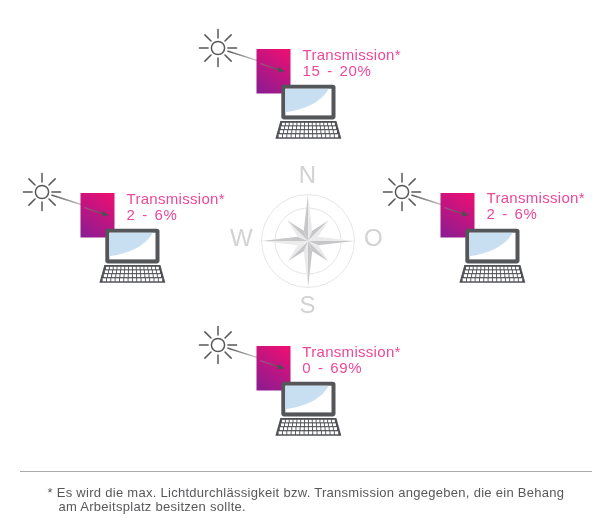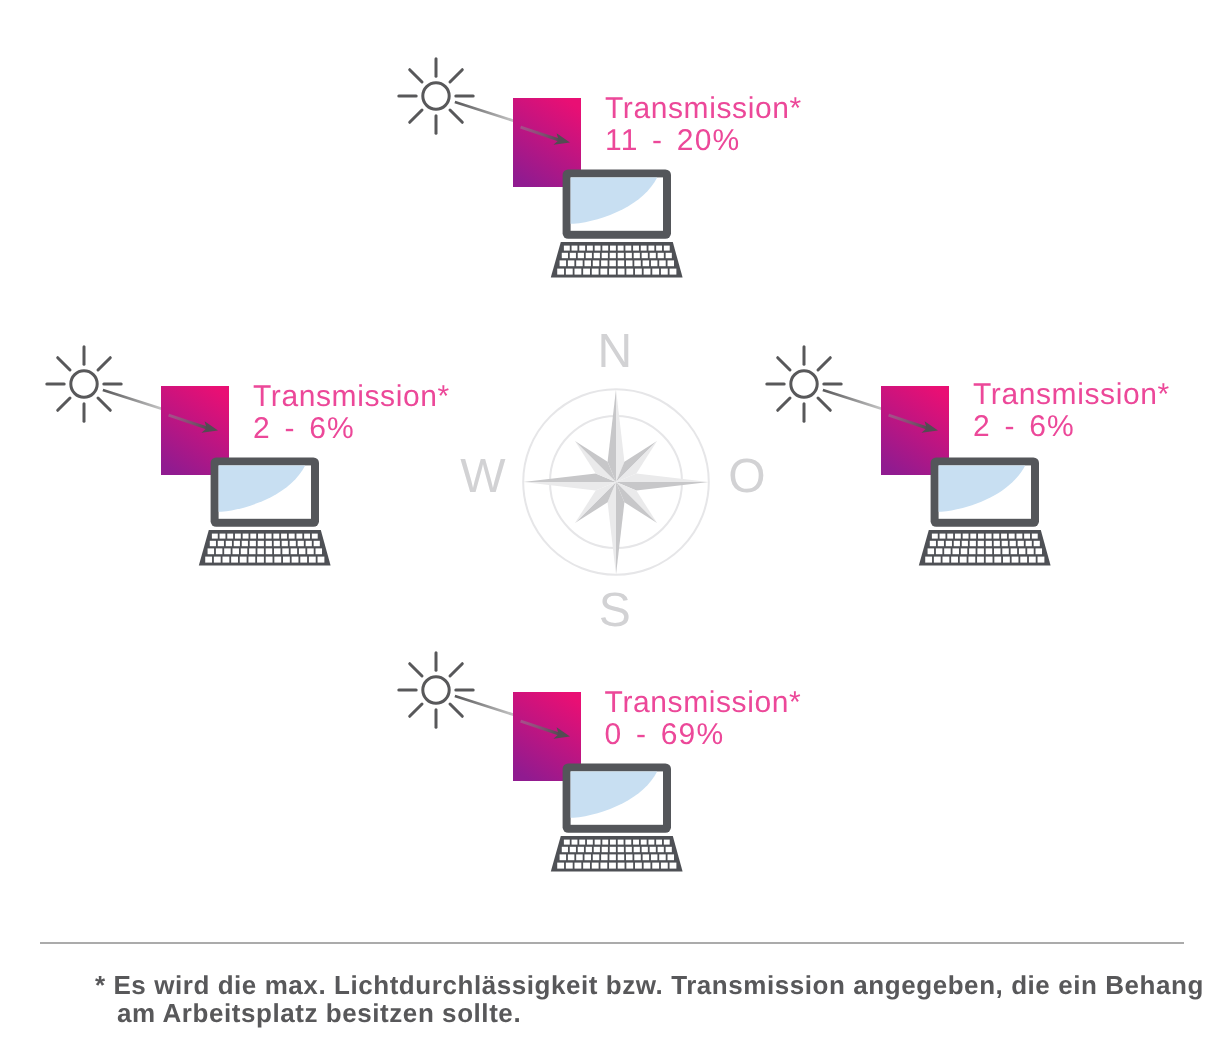--- a/index.html
+++ b/index.html
@@ -1,17 +1,17 @@
 <!DOCTYPE html>
 <html><head><meta charset="utf-8"><style>
 html,body{margin:0;padding:0;background:#ffffff;}
 body{width:613px;height:528px;position:relative;overflow:hidden;font-family:"Liberation Sans",sans-serif;}
 .lbl{position:absolute;font-size:15px;line-height:16px;color:#ec4899;letter-spacing:0.3px;white-space:nowrap;}
 .lbl .v{letter-spacing:0.6px;word-spacing:2px;}
-.foot{position:absolute;left:47.5px;top:486.2px;font-size:13px;line-height:13.5px;color:#58585a;letter-spacing:0.28px;padding-left:11px;text-indent:-11px;white-space:nowrap;font-weight:bold;}
+.foot{position:absolute;left:47.5px;top:486.2px;font-size:13px;line-height:13.5px;color:#58585a;letter-spacing:0.28px;padding-left:11px;text-indent:-11px;white-space:nowrap;}
 .hr{position:absolute;left:20px;top:471px;width:572px;height:1px;background:#ababab;}
 </style></head>
 <body>
 <div style="position:absolute;left:227.6px;top:160.8px"><svg width="160" height="160" viewBox="0 0 160 160" font-family="Liberation Sans, sans-serif">
       <circle cx="80" cy="80" r="46.4" fill="none" stroke="#e6e6e8" stroke-width="1"></circle>
       <circle cx="80" cy="80" r="33" fill="none" stroke="#e6e6e8" stroke-width="1"></circle>
       <polygon points="80.00,33.60 75.79,69.84 80.0,80.0" fill="#c7c7c9"></polygon>
       <polygon points="80.00,33.60 84.21,69.84 80.0,80.0" fill="#eaeaeb"></polygon>
       <polygon points="100.51,59.49 84.21,69.84 80.0,80.0" fill="#c7c7c9"></polygon>
       <polygon points="100.51,59.49 90.16,75.79 80.0,80.0" fill="#eaeaeb"></polygon>
@@ -118,21 +118,21 @@
         <rect x="106.53" y="106.30" width="3.42" height="3.00"></rect>
         <rect x="110.85" y="106.30" width="3.42" height="3.00"></rect>
         <rect x="115.17" y="106.30" width="3.42" height="3.00"></rect>
         <rect x="119.49" y="106.30" width="3.42" height="3.00"></rect>
         <rect x="123.81" y="106.30" width="3.42" height="3.00"></rect>
         <rect x="128.13" y="106.30" width="3.42" height="3.00"></rect>
         <rect x="132.45" y="106.30" width="3.42" height="3.00"></rect>
         <rect x="136.77" y="106.30" width="3.42" height="3.00"></rect>
       </g>
     </svg></div>
-<div class="lbl" style="left:302.5px;top:46.8px">Transmission*<br><span class="v">11 - 20%</span></div>
+<div class="lbl" style="left:302.5px;top:46.8px">Transmission*<br><span class="v">15 - 20%</span></div>
 <div style="position:absolute;left:22.0px;top:172.3px"><svg width="146" height="112" viewBox="0 0 146 112">
       <defs>
         <linearGradient id="pinkg" x1="0.75" y1="0" x2="0.25" y2="1">
           <stop offset="0" stop-color="#e90f74"></stop>
           <stop offset="1" stop-color="#901b90"></stop>
         </linearGradient>
         <linearGradient id="fade" x1="0" y1="0" x2="1" y2="0">
           <stop offset="0" stop-color="#58585a"></stop>
           <stop offset="1" stop-color="#c6c6c6"></stop>
         </linearGradient>

